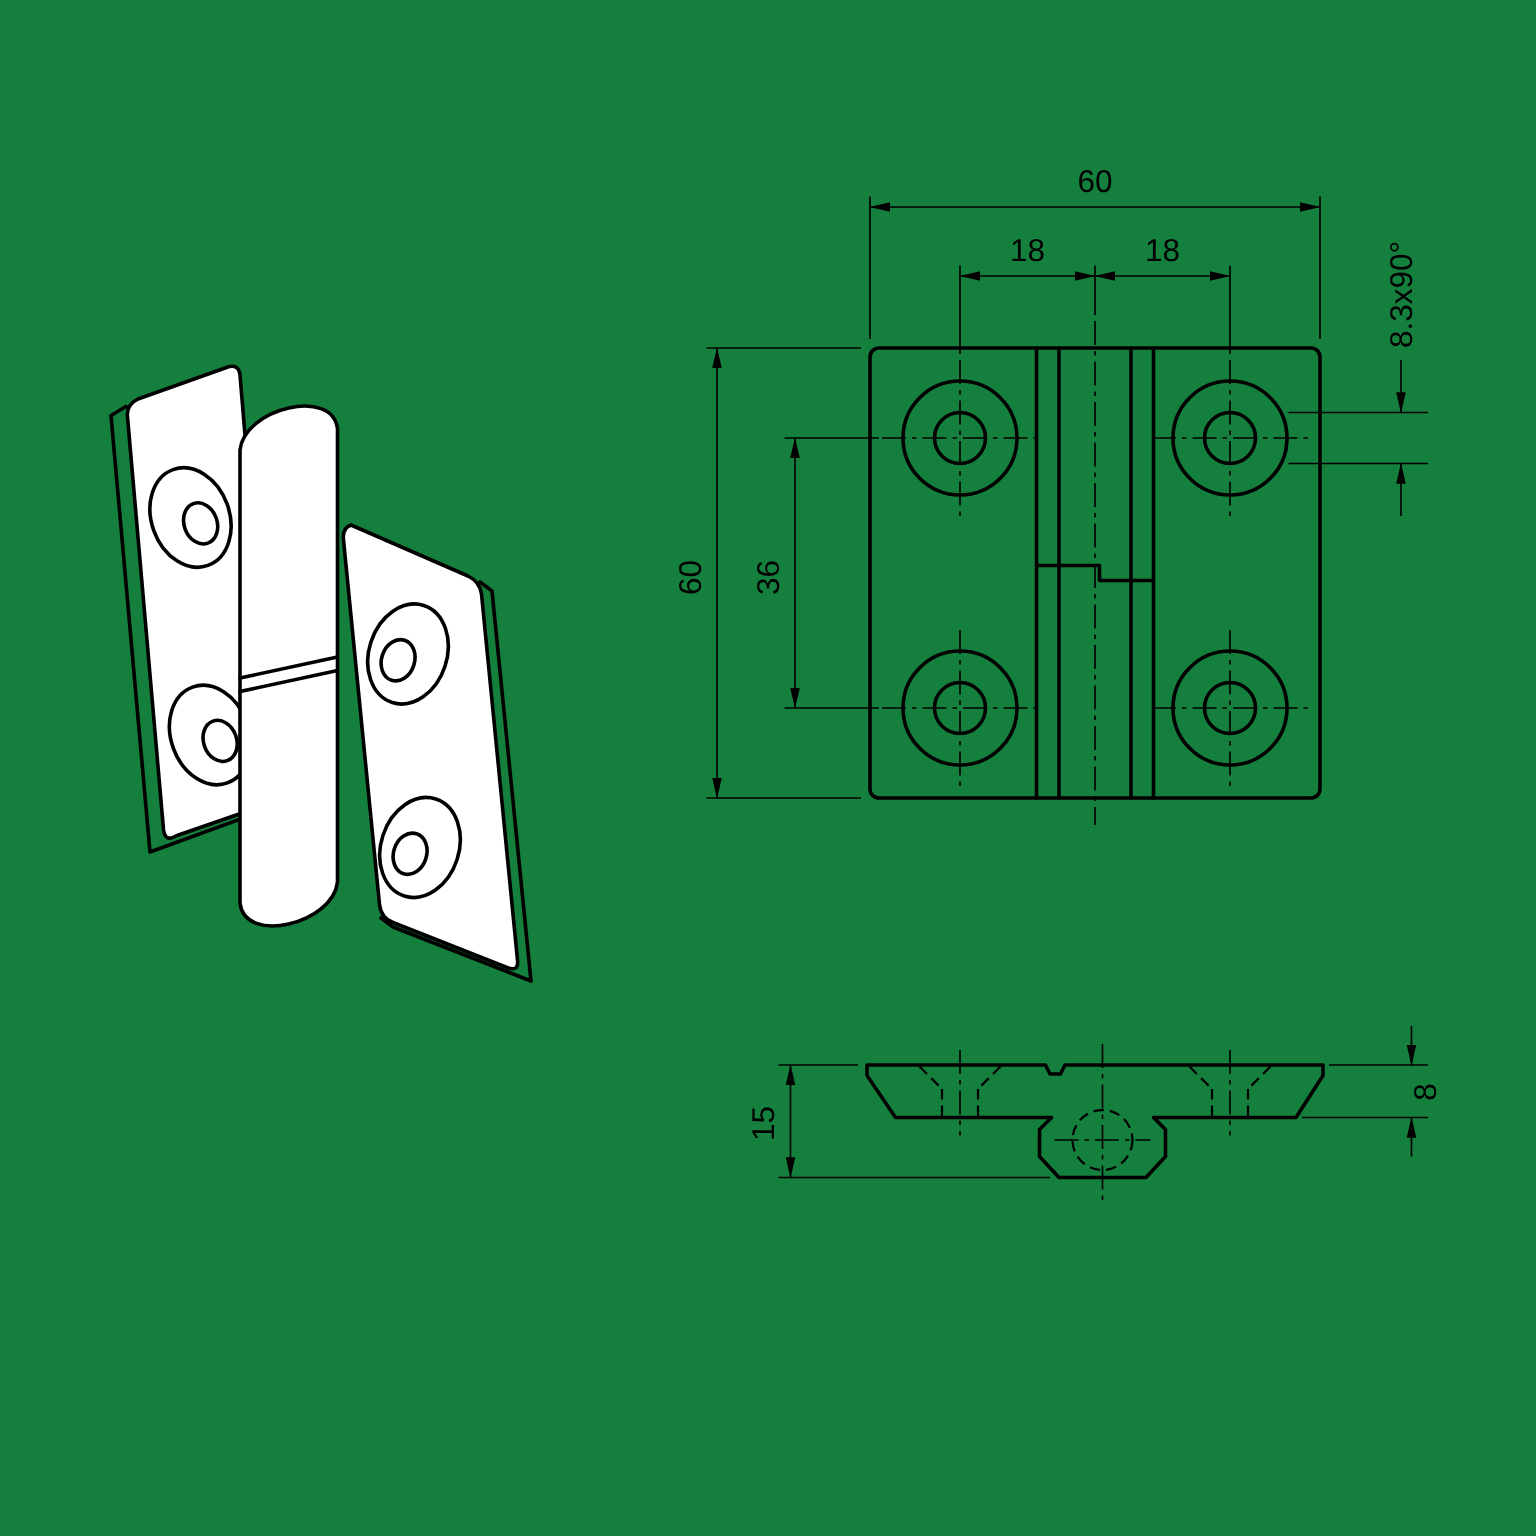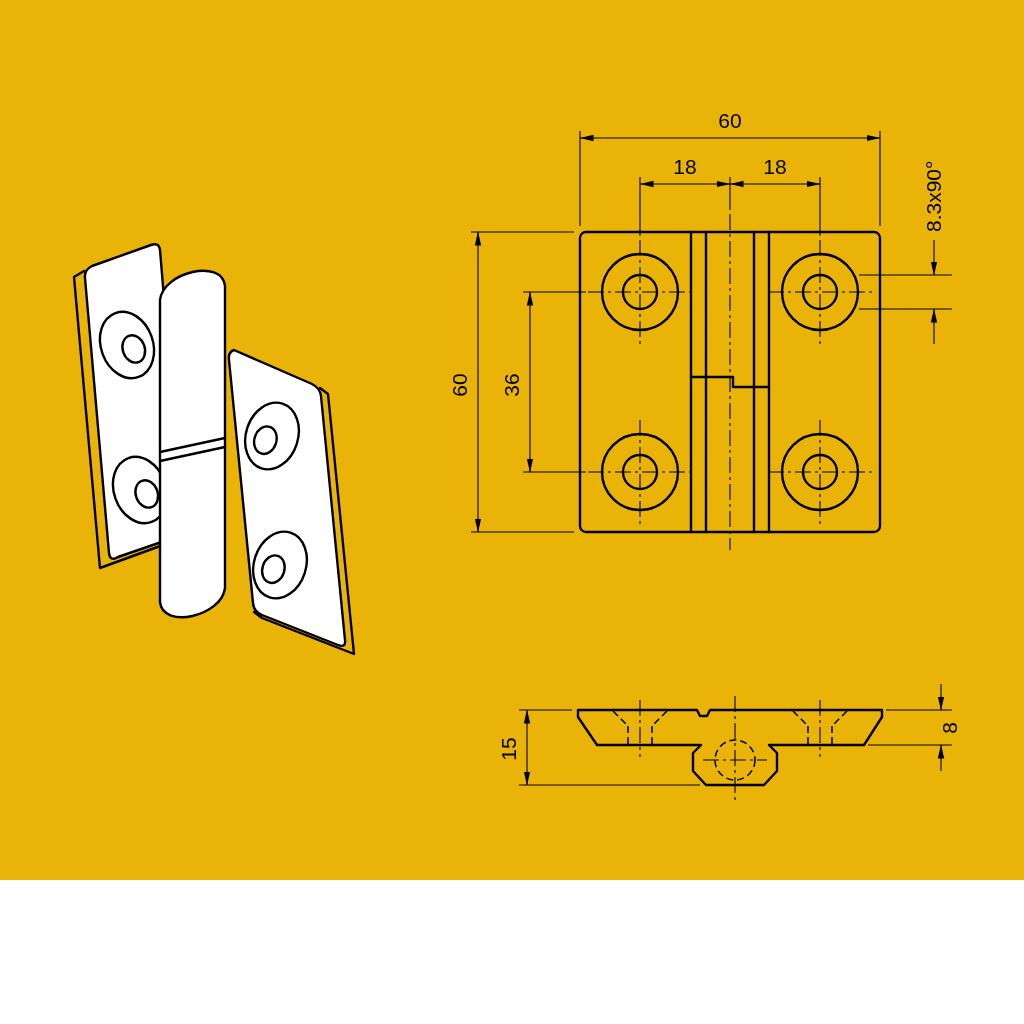--- a/index.html
+++ b/index.html
@@ -1,16 +1,16 @@
 <!DOCTYPE html>
 <html><head>
 <meta charset="utf-8">
 <style>
   html,body{margin:0;padding:0;background:#ffffff;}
-  #canvas{position:relative;width:1024px;height:880px;background:#eab308;overflow:hidden;}
+  #canvas{position:relative;width:1024px;height:1024px;background:#15803d;overflow:hidden;}
   svg{position:absolute;left:0;top:0;}
   .obj{stroke:#000;stroke-width:2.4;fill:none;stroke-linejoin:round;stroke-linecap:round;}
   .objf{stroke:#000;stroke-width:2.4;fill:#fff;stroke-linejoin:round;}
   .ext{stroke:#000;stroke-width:1.1;fill:none;}
   .dim{stroke:#000;stroke-width:1.1;fill:none;}
   .cl{stroke:#000;stroke-width:1.1;fill:none;stroke-dasharray:16 4 3 4;}
   .hid{stroke:#000;stroke-width:1.5;fill:none;stroke-dasharray:7 4;}
   .dtxt{font-family:"Liberation Sans",sans-serif;font-size:21px;fill:#000;}
 </style>
 </head>

